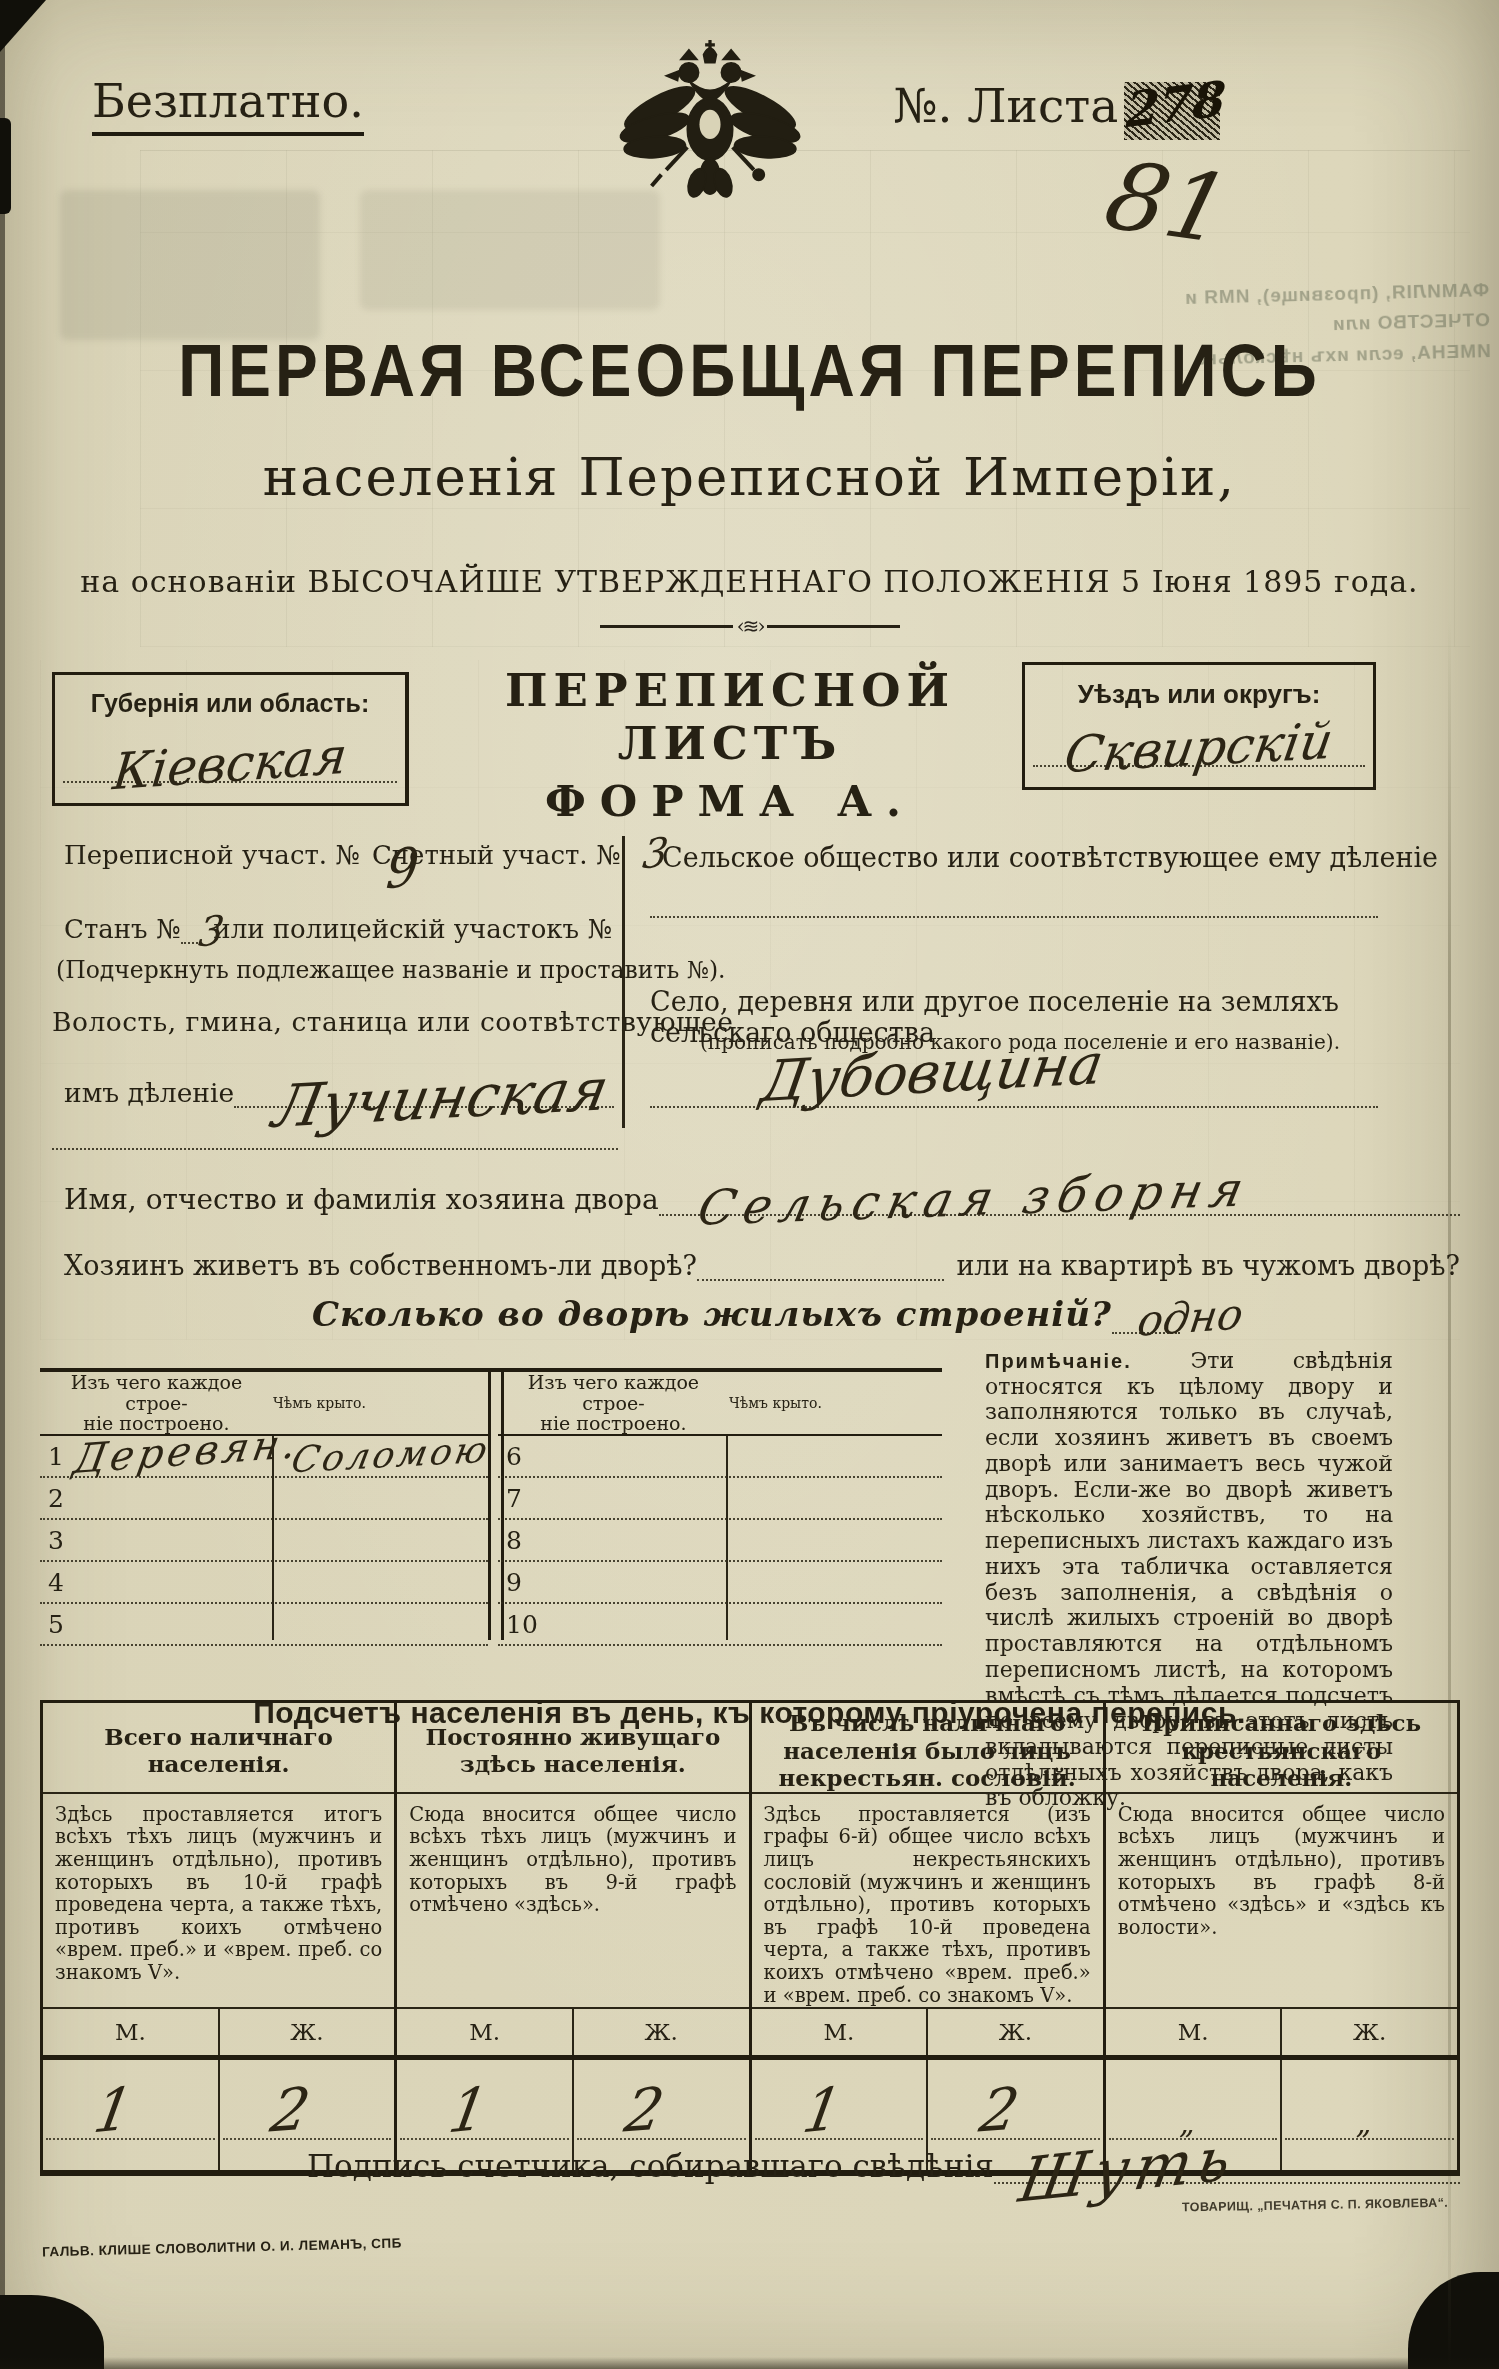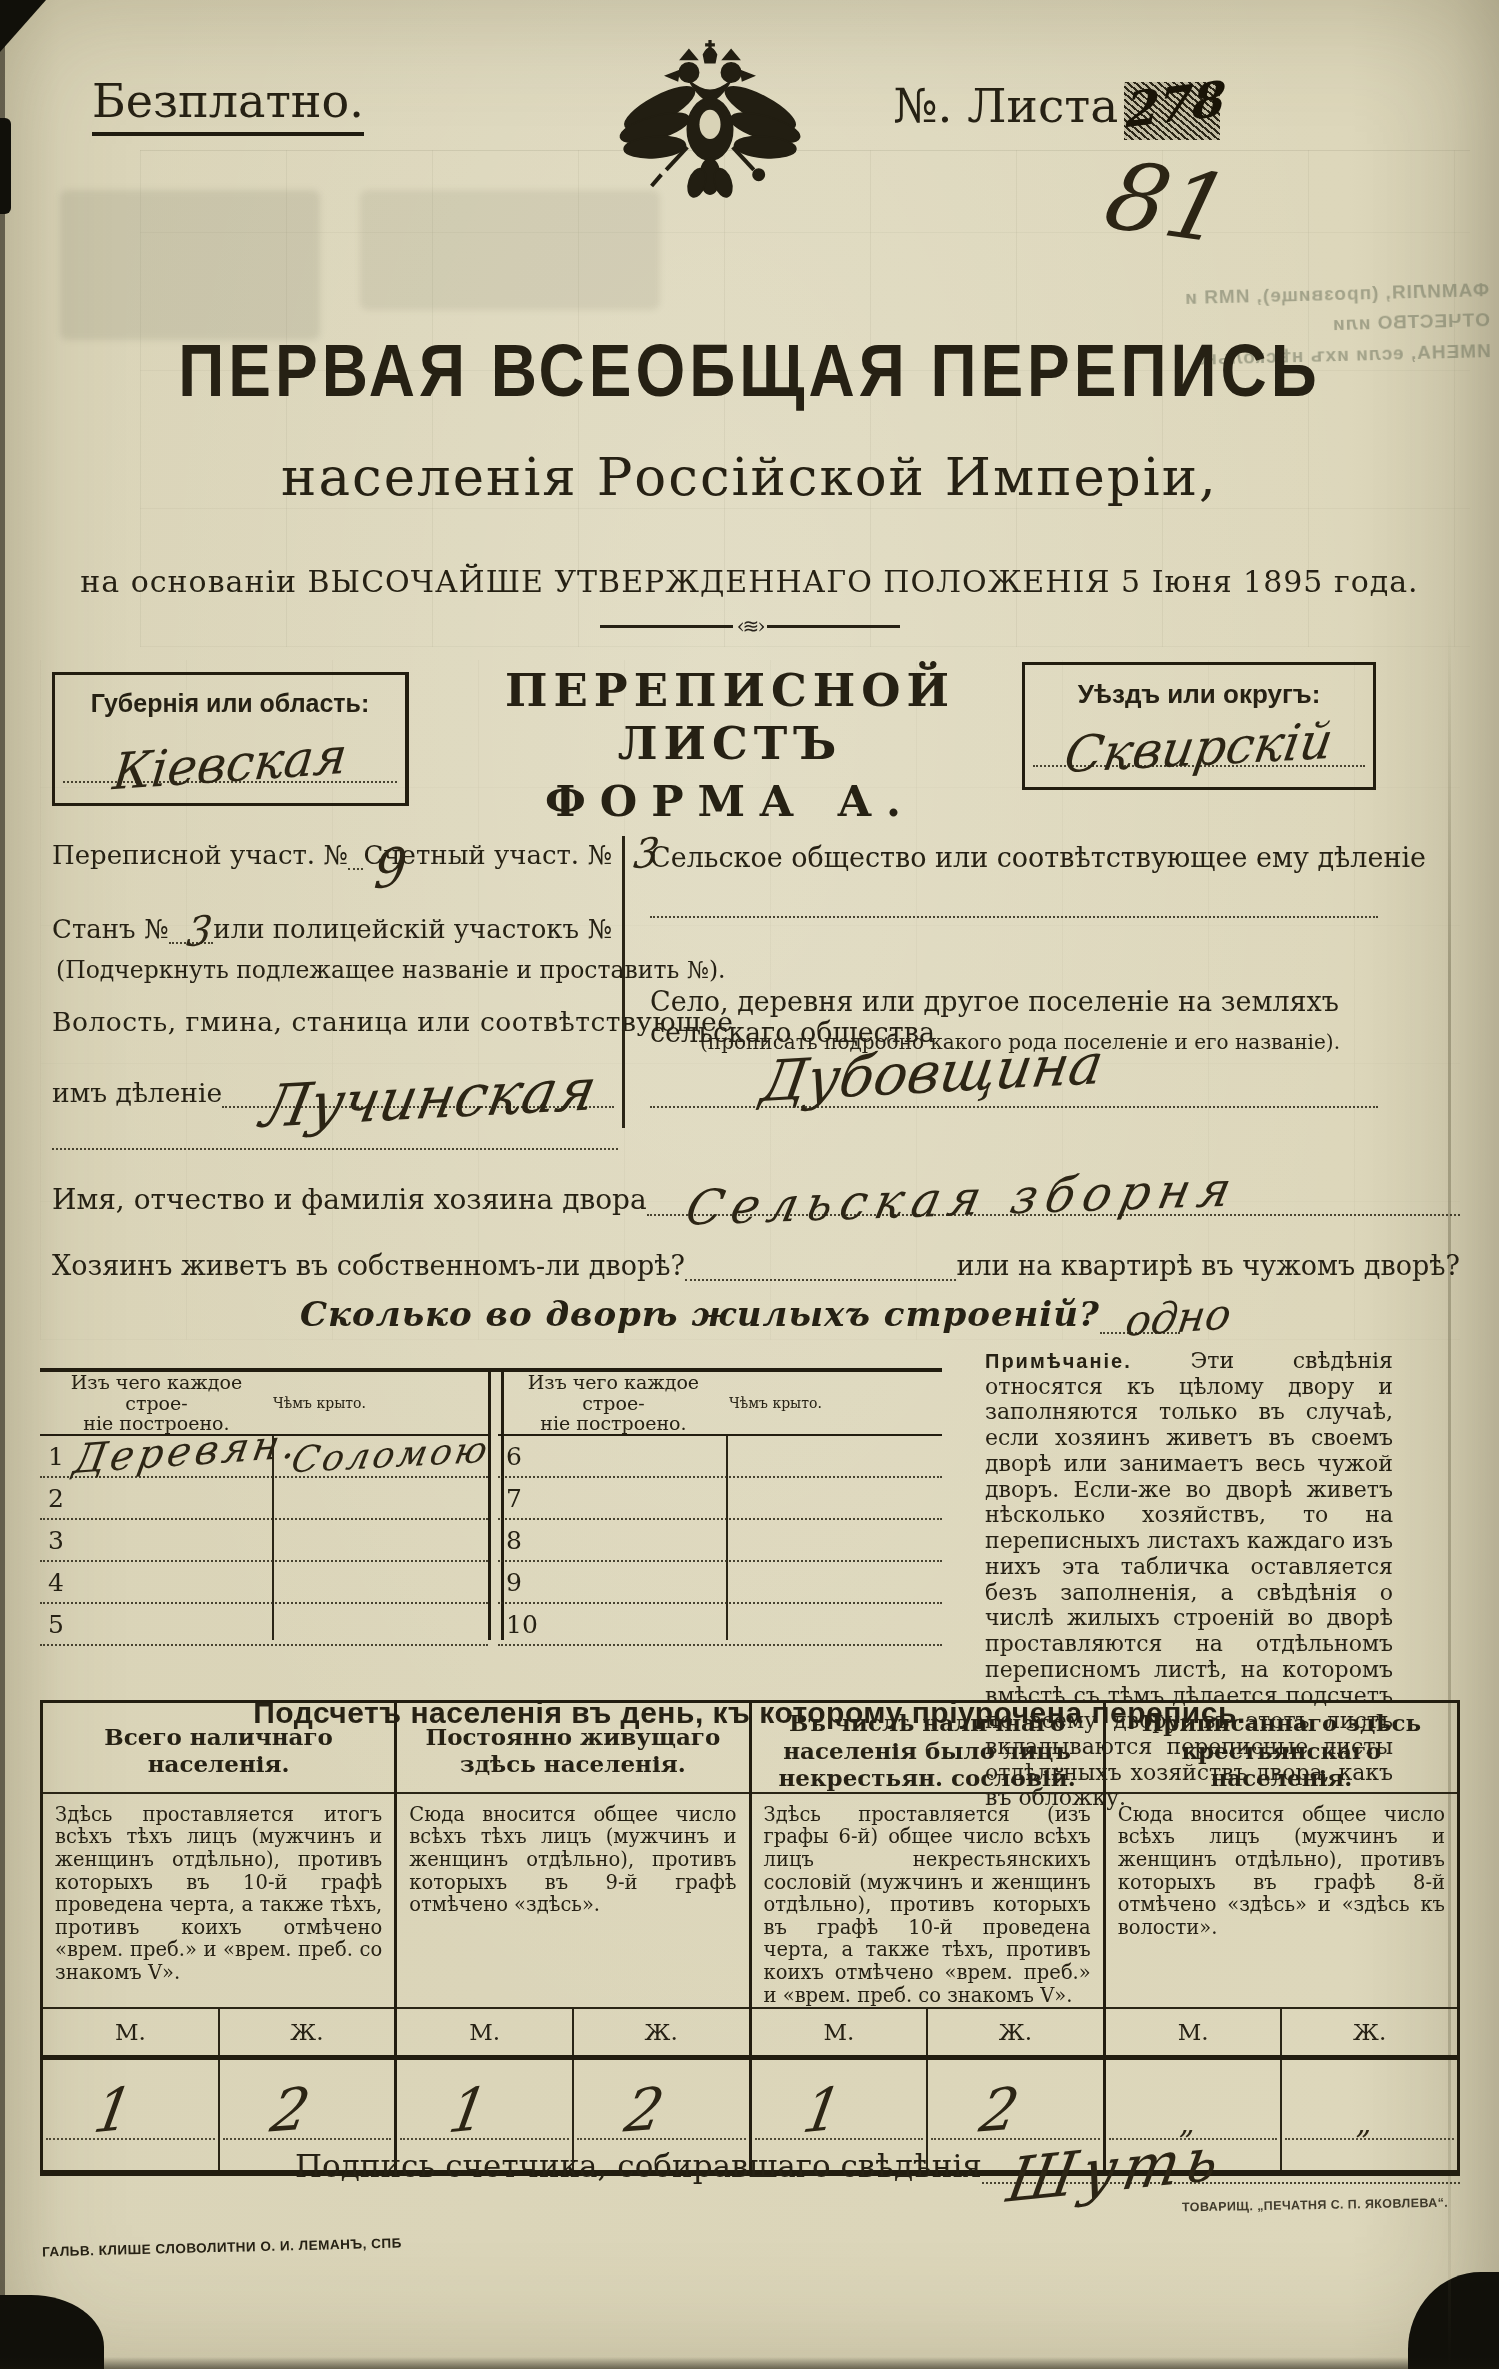--- a/index.html
+++ b/index.html
@@ -9,21 +9,21 @@
       linear-gradient(90deg, #cfc9ad 0, #dad4b8 4%, #ddd7bb 90%, #d2ccb0 97%, #c6c0a6 100%),
       #dbd5b9;
     box-shadow: inset 0 0 120px rgba(95,85,50,.30);
     font-family:"DejaVu Serif",serif;color:#26211282;}
   .abs{position:absolute;}
   .ink{color:#262114;}
   .sans{font-family:"Liberation Sans",sans-serif;}
   .hw{font-family:"DejaVu Serif",serif;font-style:italic;color:#2c2515;display:inline-block;}
   .center{text-align:center;left:0;right:0;}
   .fl{position:absolute;display:flex;align-items:flex-end;}
-  .fl .lbl{white-space:nowrap;}
+  .fl .lbl{white-space:nowrap;margin-left:12px;}
   .dv{position:relative;border-bottom:2px dotted rgba(45,40,24,.85);height:1.15em;}
   .grow{flex:1;}
   .dv .hw{position:absolute;white-space:nowrap;}
   .dotline{position:absolute;border-bottom:2px dotted rgba(45,40,24,.85);}
   .prewrap{white-space:pre-line;}
   
   .hbox{position:absolute;border:3px solid #221d0f;}
   .hbox .blab{margin-top:14px;text-align:center;font-weight:bold;}
   .hbox .bline{position:absolute;left:8px;right:8px;bottom:20px;border-bottom:2px dotted rgba(45,40,24,.85);}
   .hbox .bval{position:absolute;left:0;right:0;bottom:10px;text-align:center;}
@@ -128,21 +128,21 @@
     <span style="position:relative;display:inline-block;width:96px;height:58px;margin-left:6px;top:4px;
                  background:repeating-linear-gradient(40deg,#2b2617 0 2px,rgba(43,38,23,.15) 2px 5px);">
       <span class="hw" style="position:absolute;left:2px;top:-6px;font-size:48px;font-weight:bold;color:#191407;transform:rotate(-7deg) skewX(-10deg);">278</span>
     </span>
   </div>
 
   <div class="abs hw" style="left:1108px;top:148px;font-size:94px;transform:rotate(8deg) skewX(-6deg);">81</div>
 
   <div class="abs center sans ink" style="top:328px;font-size:64px;font-weight:bold;letter-spacing:4px;transform:scaleY(1.16);transform-origin:top;">ПЕРВАЯ ВСЕОБЩАЯ ПЕРЕПИСЬ</div>
 
-  <div class="abs center ink" style="top:446px;font-size:53px;letter-spacing:2px;">населенія Россійской Имперіи,</div>
+  <div class="abs center ink" style="top:446px;font-size:53px;letter-spacing:2px;">населенія Переписной Имперіи,</div>
 
   <div class="abs center ink" style="top:564px;font-size:30px;letter-spacing:1px;">на основаніи ВЫСОЧАЙШЕ УТВЕРЖДЕННАГО ПОЛОЖЕНІЯ 5 Іюня 1895 года.</div>
 
   <div class="abs" style="left:600px;top:614px;width:300px;display:flex;align-items:center;color:#26211a;">
     <span style="flex:1;border-top:3px solid #262114;"></span>
     <span style="font-size:20px;padding:0 4px;letter-spacing:-2px;">‹≋›</span>
     <span style="flex:1;border-top:3px solid #262114;"></span>
   </div>
 
   <div class="hbox" style="left:52px;top:672px;width:350px;height:128px;border-right-width:4px;">

